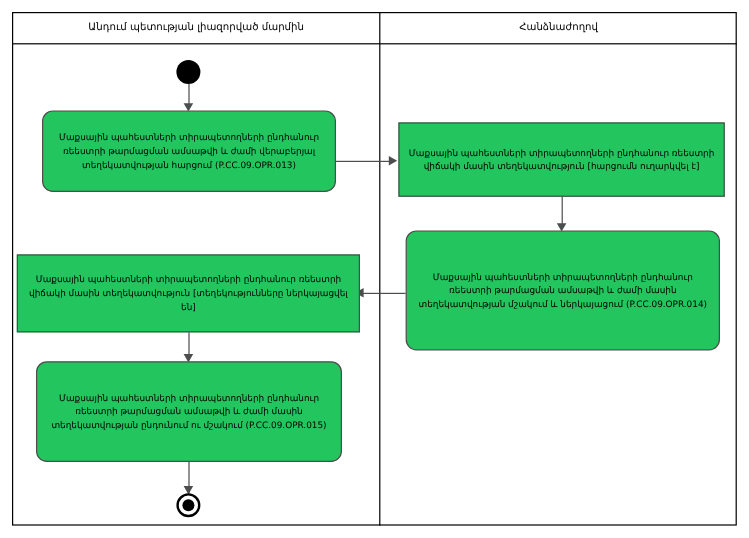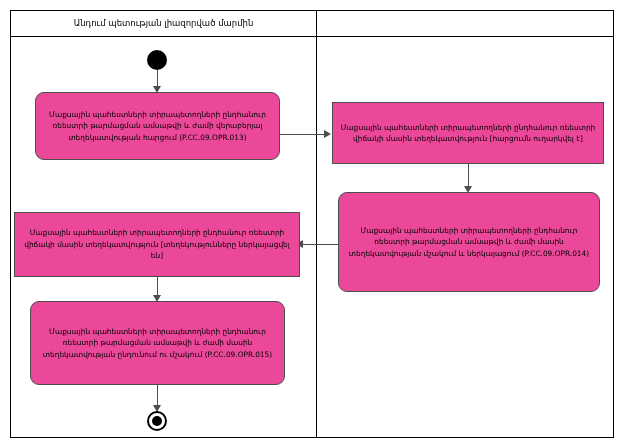--- a/index.html
+++ b/index.html
@@ -61,21 +61,21 @@
     overflow: hidden;
   }
   .lane-header.left  { left: 11px;  width: 305px; }
   .lane-header.right { left: 317px; width: 297px; }
 
   
   .node {
     position: absolute;
     box-sizing: border-box;
     border: 1px solid #4d4d4d;
-    background: #ec4899;
+    background: #22c55e;
     display: flex;
     align-items: center;
     justify-content: center;
     text-align: center;
     font-size: 7.4px;
     line-height: 11.5px;
     color: #000000;
     padding: 3px 6px;
   }
   .node.action { border-radius: 9px; }
@@ -143,20 +143,21 @@
 </head>
 <body>
 
 <div id="diagram">
 
   <div class="swimlane-frame"></div>
   <div class="header-divider"></div>
   <div class="lane-divider"></div>
 
   <div class="lane-header left">Անդում պետության լիազորված մարմին</div>
+  <div class="lane-header right">Հանձնաժողով</div>
 
   <div class="initial-node" style="left:147px; top:50px;"></div>
 
   <div class="edge-line edge-v" style="left:157px; top:70px; height:19px;"></div>
   <div class="arrow-head arrow-down" style="left:153px; top:86px;"></div>
 
   <div class="node action" style="left:35px; top:92px; width:245px; height:68px;">
     <span class="node-text">Մաքսային պահեստների տիրապետողների ընդհանուր ռեեստրի թարմացման ամսաթվի և ժամի վերաբերյալ տեղեկատվության հարցում (P.CC.09.OPR.013)</span>
   </div>
 

